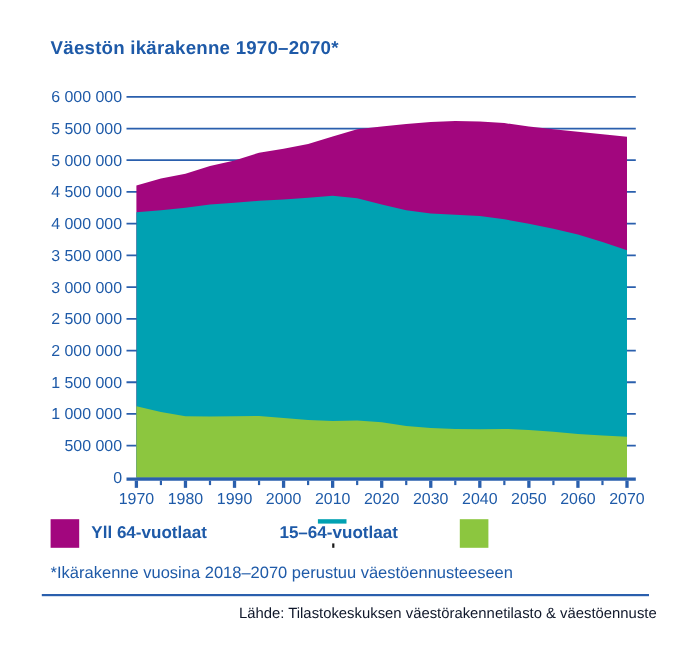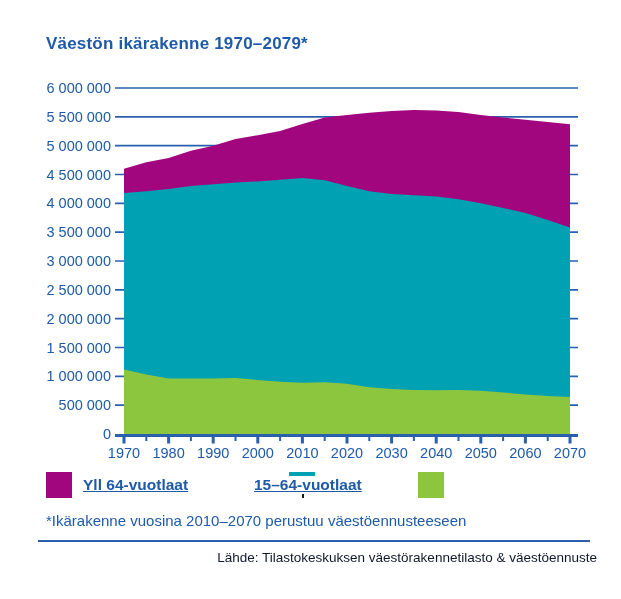--- a/index.html
+++ b/index.html
@@ -14,21 +14,21 @@
   #chart-title {
     left: 46px; top: 34px;
     font-size: 17px; font-weight: bold;
     color: #1e5aa8; letter-spacing: 0.2px;
   }
   #chart-svg { left: 0; top: 0; width: 621px; height: 599px; }
   .legend-item { top: 472px; height: 26px; display: flex; align-items: center; }
   .legend-swatch { width: 26px; height: 26px; display: inline-block; }
   .legend-label {
     margin-left: 11px; font-size: 15.5px; font-weight: bold;
-    color: #1e5aa8; white-space: nowrap; text-decoration: underline;
+    color: #1e5aa8; white-space: nowrap;
   }
   #legend-item-over64 { left: 46px; }
   #legend-item-working { left: 243px; flex-direction: column; }
   #legend-item-under15 { left: 418px; }
   .caret {
     display: inline-block; width: 2px; height: 21px;
     background: #1a1a1a; margin-left: 2px; vertical-align: middle;
   }
   #footnote {
     left: 46px; top: 512px; font-size: 15px; color: #1e5aa8; white-space: nowrap;
@@ -36,21 +36,21 @@
   #separator {
     left: 38px; top: 540px; width: 552px; height: 2px; background: #2a5fad;
   }
   #source-line {
     right: 24px; top: 550px; font-size: 13.5px; color: #0f172a; white-space: nowrap;
   }
 </style>
 </head>
 <body>
 
-<div class="abs" id="chart-title">Väestön ikärakenne 1970–2079*</div>
+<div class="abs" id="chart-title">Väestön ikärakenne 1970–2070*</div>
 
 <svg class="abs" id="chart-svg" width="621" height="599" viewBox="0 0 621 599" xmlns="http://www.w3.org/2000/svg">
     <line x1="115" y1="405.1666666666667" x2="578" y2="405.1666666666667" stroke="#2a5fad" stroke-width="1.6"></line>
     <line x1="115" y1="376.3333333333333" x2="578" y2="376.3333333333333" stroke="#2a5fad" stroke-width="1.6"></line>
     <line x1="115" y1="347.5" x2="578" y2="347.5" stroke="#2a5fad" stroke-width="1.6"></line>
     <line x1="115" y1="318.6666666666667" x2="578" y2="318.6666666666667" stroke="#2a5fad" stroke-width="1.6"></line>
     <line x1="115" y1="289.83333333333337" x2="578" y2="289.83333333333337" stroke="#2a5fad" stroke-width="1.6"></line>
     <line x1="115" y1="261" x2="578" y2="261" stroke="#2a5fad" stroke-width="1.6"></line>
     <line x1="115" y1="232.16666666666666" x2="578" y2="232.16666666666666" stroke="#2a5fad" stroke-width="1.6"></line>
     <line x1="115" y1="203.33333333333334" x2="578" y2="203.33333333333334" stroke="#2a5fad" stroke-width="1.6"></line>
@@ -117,17 +117,17 @@
 <div class="abs legend-item" id="legend-item-working">
   <span class="legend-swatch" style="background: rgb(0, 161, 178);"></span>
   <span class="legend-label">15–64-vuotlaat</span>
   <span class="caret"></span>
 </div>
 
 <div class="abs legend-item" id="legend-item-under15">
   <span class="legend-swatch" style="background: rgb(140, 198, 63);"></span>
 </div>
 
-<div class="abs" id="footnote">*Ikärakenne vuosina 2010–2070 perustuu väestöennusteeseen</div>
+<div class="abs" id="footnote">*Ikärakenne vuosina 2018–2070 perustuu väestöennusteeseen</div>
 
 <div class="abs" id="separator"></div>
 
 <div class="abs" id="source-line">Lähde: Tilastokeskuksen väestörakennetilasto &amp; väestöennuste</div>
 
 </body></html>

